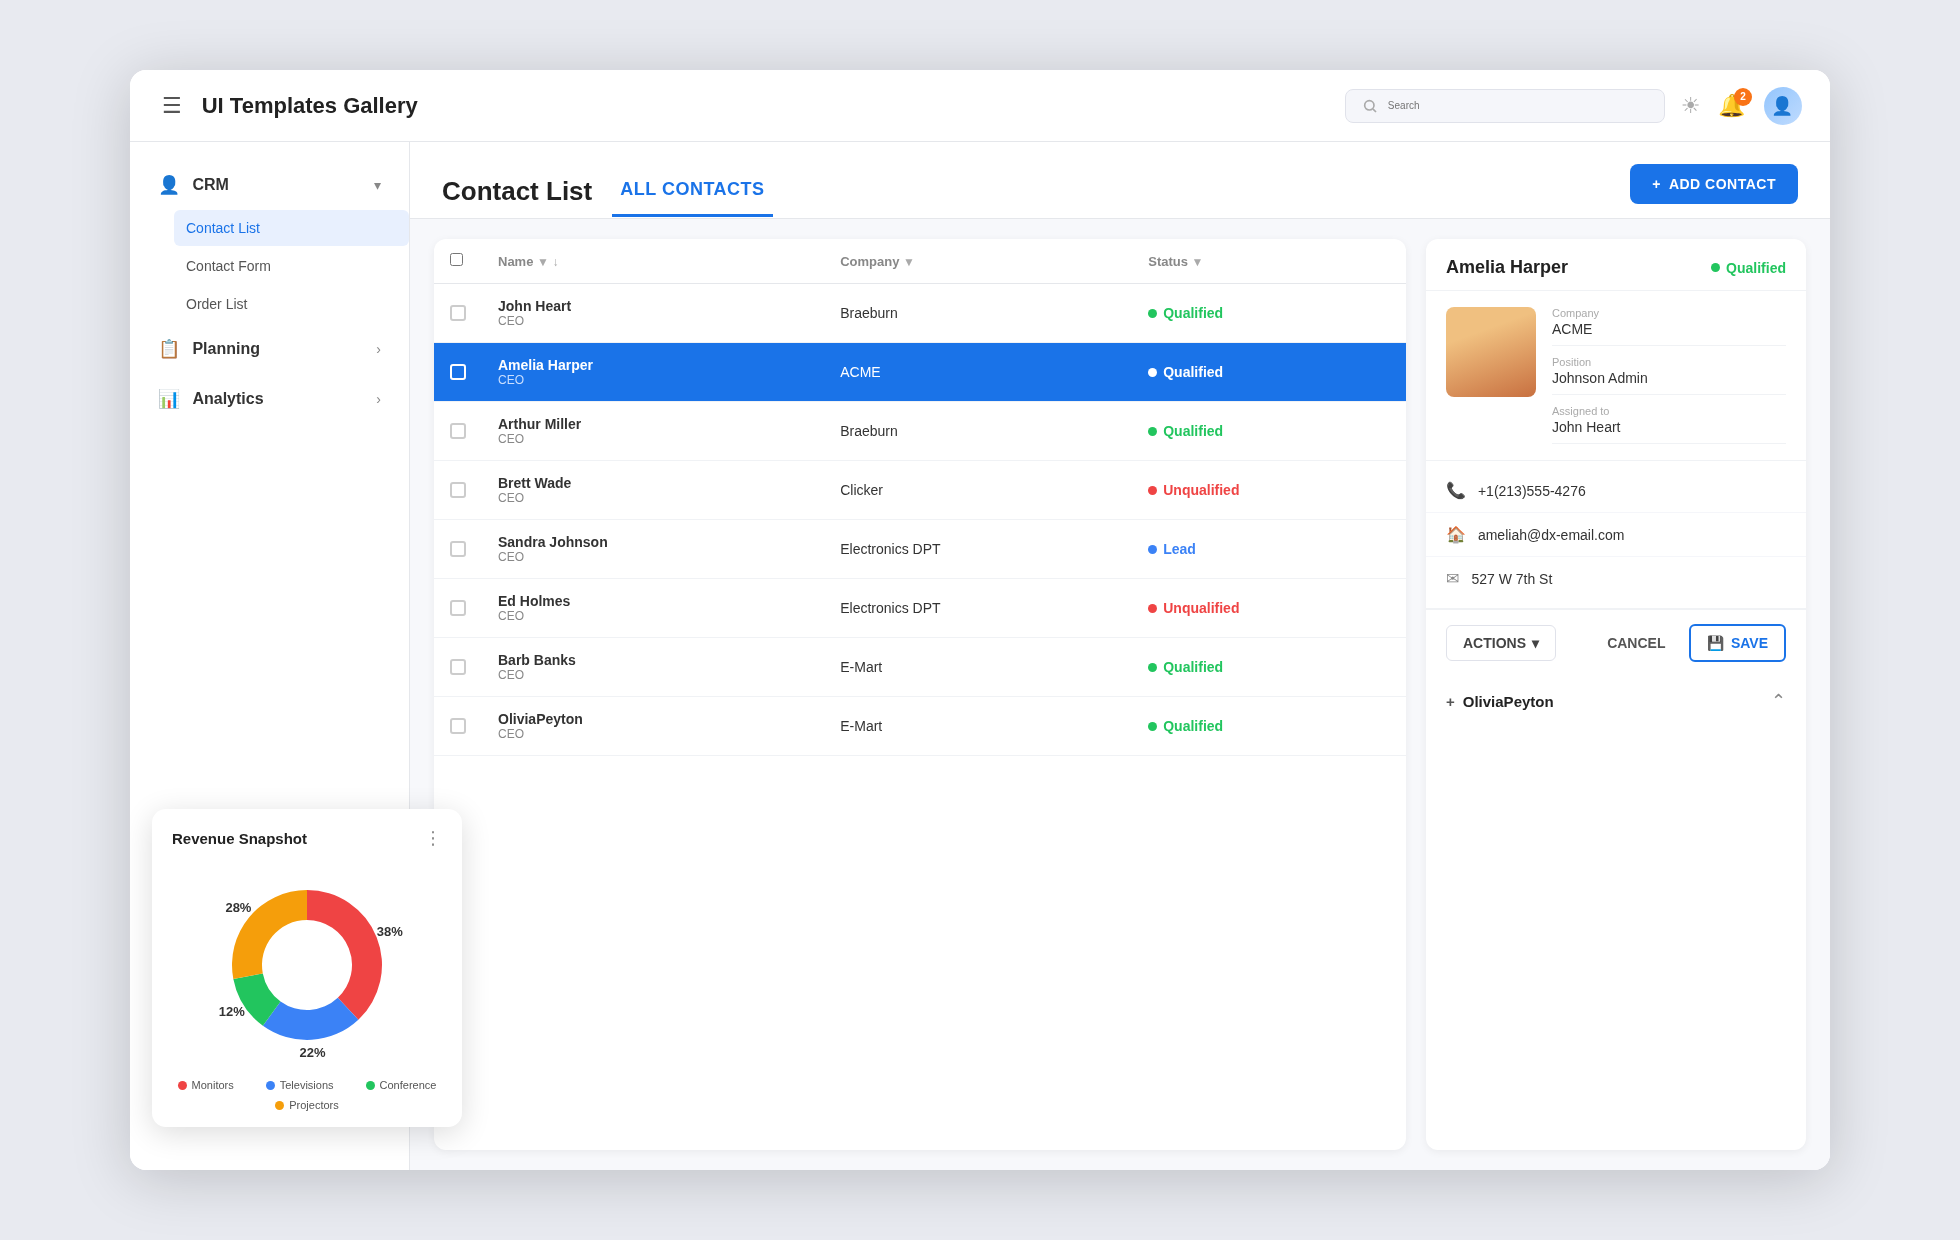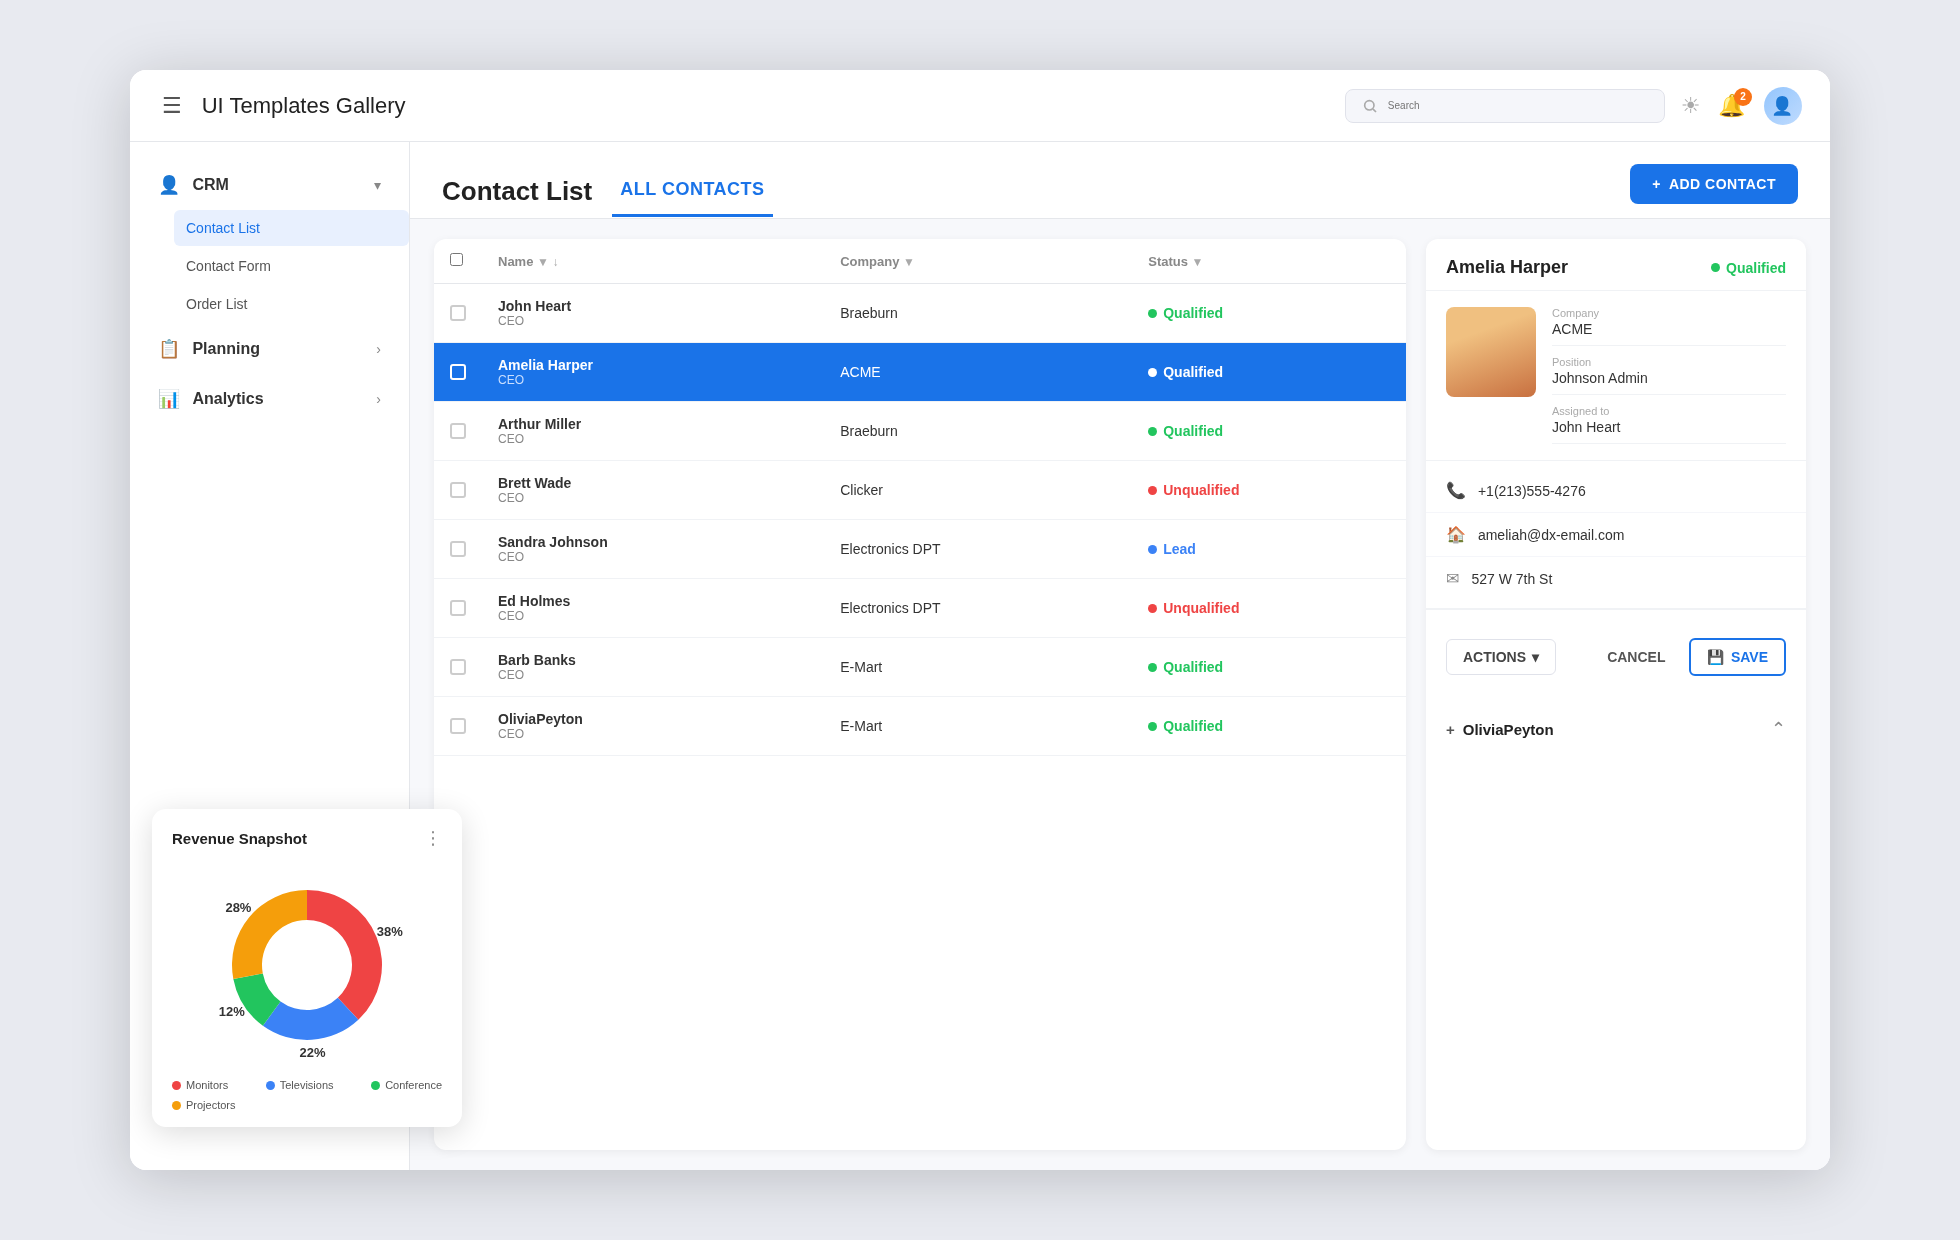--- a/index.html
+++ b/index.html
@@ -38,21 +38,21 @@
       flex-shrink: 0;
     }
     .header-hamburger {
       font-size: 22px;
       color: #555;
       cursor: pointer;
       padding: 4px;
     }
     .header-title {
       font-size: 22px;
-      font-weight: 400;
+      font-weight: 700;
       color: #222;
       flex: 1;
     }
     .header-search {
       display: flex;
       align-items: center;
       background: #f5f6fa;
       border: 1px solid #e0e2ea;
       border-radius: 8px;
       padding: 8px 16px;
@@ -386,21 +386,21 @@
       border-bottom: 1px solid #f5f6fa;
       font-size: 14px;
       color: #333;
     }
     .detail-contact-row:last-child { border-bottom: none; }
     .contact-icon { color: #888; font-size: 16px; }
 
     .detail-actions {
       display: flex;
       align-items: center;
-      padding: 28px 20px;
+      padding: 14px 20px;
       gap: 12px;
       border-top: 1px solid #f0f2f5;
     }
     .actions-btn {
       display: flex;
       align-items: center;
       gap: 6px;
       background: #fff;
       border: 1px solid #e0e2ea;
       border-radius: 6px;
@@ -496,21 +496,21 @@
       display: flex;
       align-items: center;
       justify-content: center;
       margin-bottom: 14px;
     }
 
     .legend {
       display: flex;
       flex-wrap: wrap;
       gap: 8px 32px;
-      justify-content: space-between;
+      justify-content: center;
     }
     .legend-item {
       display: flex;
       align-items: center;
       gap: 5px;
       font-size: 11px;
       color: #555;
     }
     .legend-dot {
       width: 9px; height: 9px;

